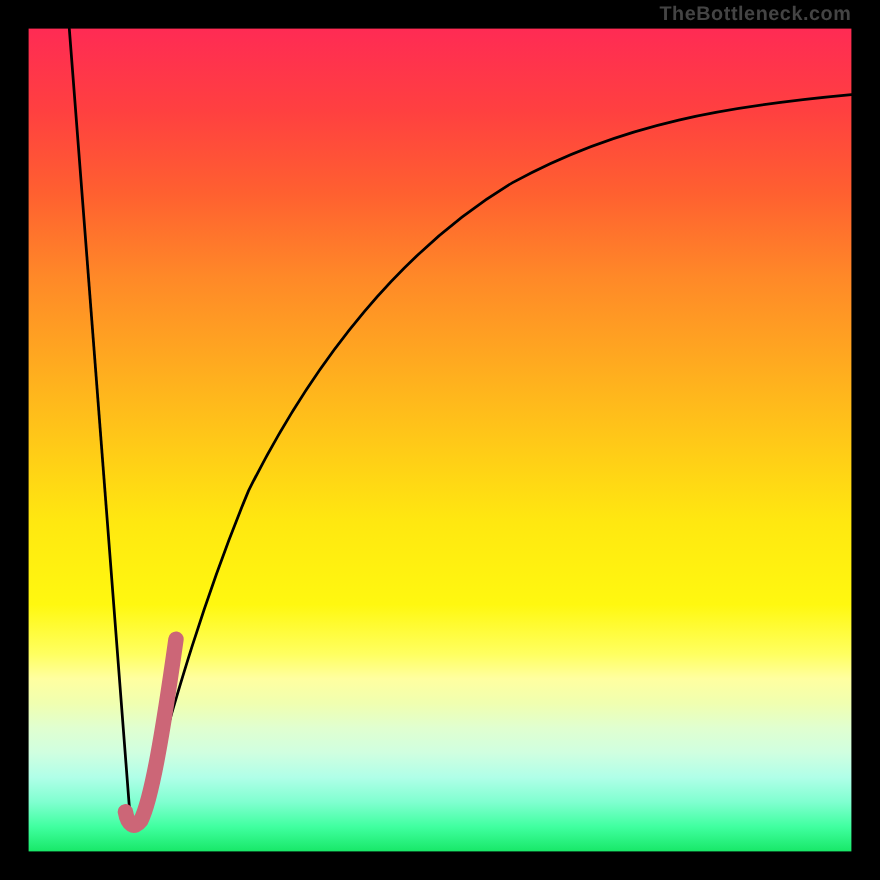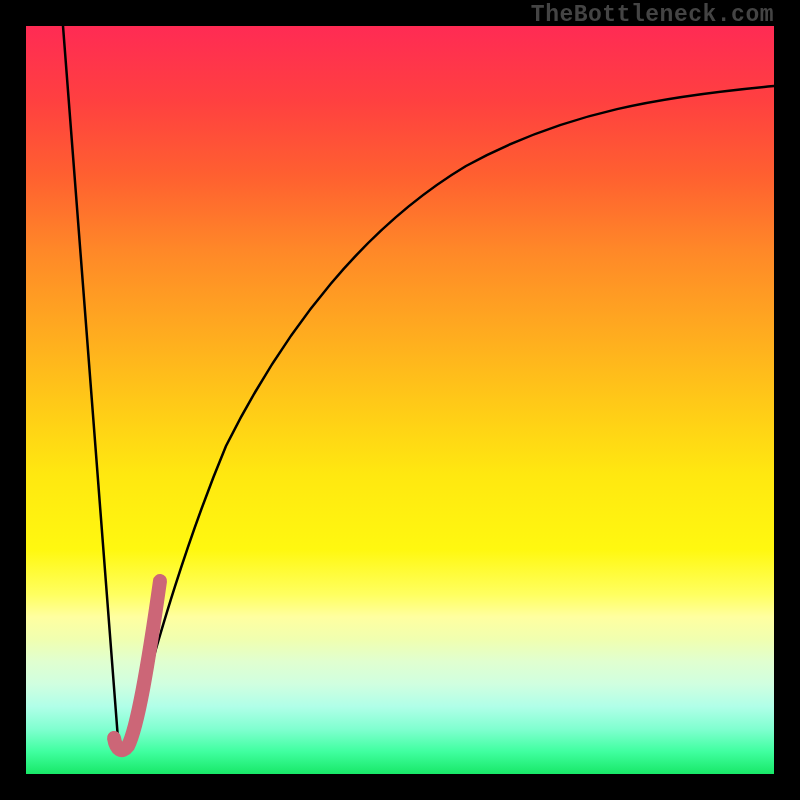--- a/index.html
+++ b/index.html
@@ -35,22 +35,22 @@
         #80FFD0 94%,
         #40FFA0 97%,
         #18E868 100%
       );
     }
     .watermark {
       position: absolute;
       right: 26px;
       top: 2px;
       color: #444444;
-      font-family: Liberation Mono, monospace;
-      font-size: 23px;
+      font-family: Liberation Sans, sans-serif;
+      font-size: 18px;
       font-weight: bold;
       letter-spacing: 0.5px;
     }
     svg.curves {
       position: absolute;
       left: 26px;
       top: 26px;
       width: 748px;
       height: 748px;
       overflow: visible;

